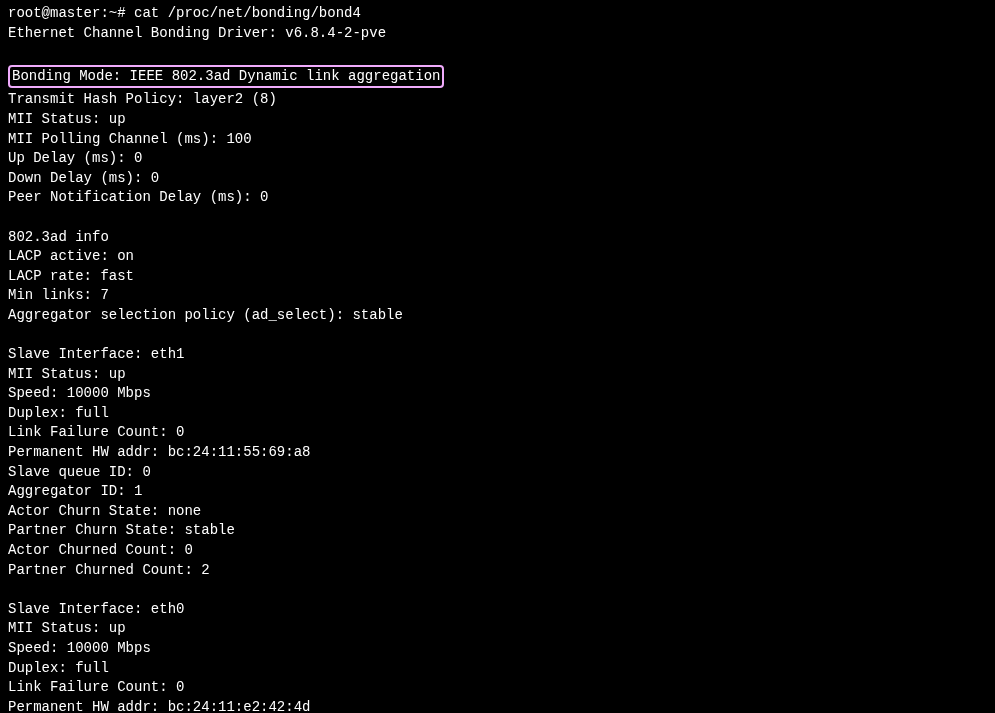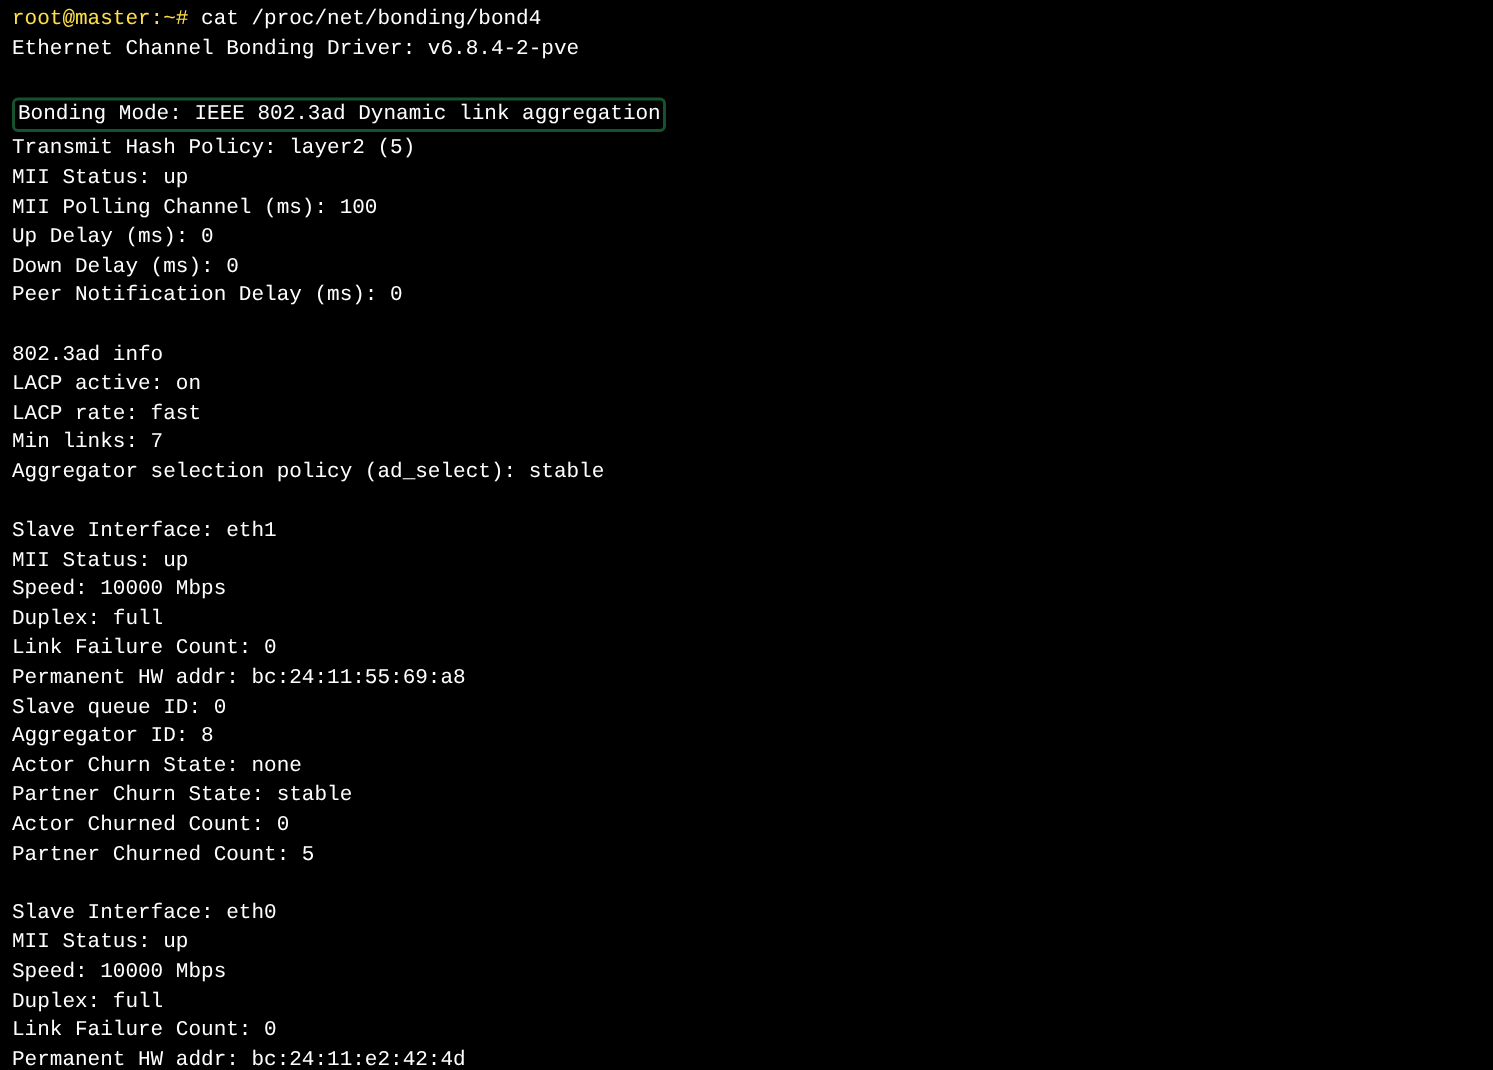--- a/index.html
+++ b/index.html
@@ -15,64 +15,64 @@
       line-height: 1.4;
       padding: 4px 8px;
       width: 995px;
       height: 713px;
       overflow: hidden;
     }
     .terminal-line {
       white-space: pre;
     }
     .prompt-user {
-      color: #fde047;
+      color: #ffffff;
     }
     .highlighted-line {
-      border: 2px solid #14532d;
+      border: 2px solid #f0abfc;
       display: inline-block;
       padding: 0px 2px;
       margin: 2px 0;
       border-radius: 4px;
     }
     .blank-line {
       height: 1.4em;
     }
   </style>
 </head>
 <body>
 
 <div class="terminal-line"><span class="prompt-user">root@master:~# </span><span>cat /proc/net/bonding/bond4</span></div>
 <div class="terminal-line">Ethernet Channel Bonding Driver: v6.8.4-2-pve</div>
 <div class="blank-line"></div>
 <div><span class="highlighted-line">Bonding Mode: IEEE 802.3ad Dynamic link aggregation</span></div>
-<div class="terminal-line">Transmit Hash Policy: layer2 (5)</div>
+<div class="terminal-line">Transmit Hash Policy: layer2 (8)</div>
 <div class="terminal-line">MII Status: up</div>
 <div class="terminal-line">MII Polling Channel (ms): 100</div>
 <div class="terminal-line">Up Delay (ms): 0</div>
 <div class="terminal-line">Down Delay (ms): 0</div>
 <div class="terminal-line">Peer Notification Delay (ms): 0</div>
 <div class="blank-line"></div>
 <div class="terminal-line">802.3ad info</div>
 <div class="terminal-line">LACP active: on</div>
 <div class="terminal-line">LACP rate: fast</div>
 <div class="terminal-line">Min links: 7</div>
 <div class="terminal-line">Aggregator selection policy (ad_select): stable</div>
 <div class="blank-line"></div>
 <div class="terminal-line">Slave Interface: eth1</div>
 <div class="terminal-line">MII Status: up</div>
 <div class="terminal-line">Speed: 10000 Mbps</div>
 <div class="terminal-line">Duplex: full</div>
 <div class="terminal-line">Link Failure Count: 0</div>
 <div class="terminal-line">Permanent HW addr: bc:24:11:55:69:a8</div>
 <div class="terminal-line">Slave queue ID: 0</div>
-<div class="terminal-line">Aggregator ID: 8</div>
+<div class="terminal-line">Aggregator ID: 1</div>
 <div class="terminal-line">Actor Churn State: none</div>
 <div class="terminal-line">Partner Churn State: stable</div>
 <div class="terminal-line">Actor Churned Count: 0</div>
-<div class="terminal-line">Partner Churned Count: 5</div>
+<div class="terminal-line">Partner Churned Count: 2</div>
 <div class="blank-line"></div>
 <div class="terminal-line">Slave Interface: eth0</div>
 <div class="terminal-line">MII Status: up</div>
 <div class="terminal-line">Speed: 10000 Mbps</div>
 <div class="terminal-line">Duplex: full</div>
 <div class="terminal-line">Link Failure Count: 0</div>
 <div class="terminal-line">Permanent HW addr: bc:24:11:e2:42:4d</div>
 
 </body></html>

